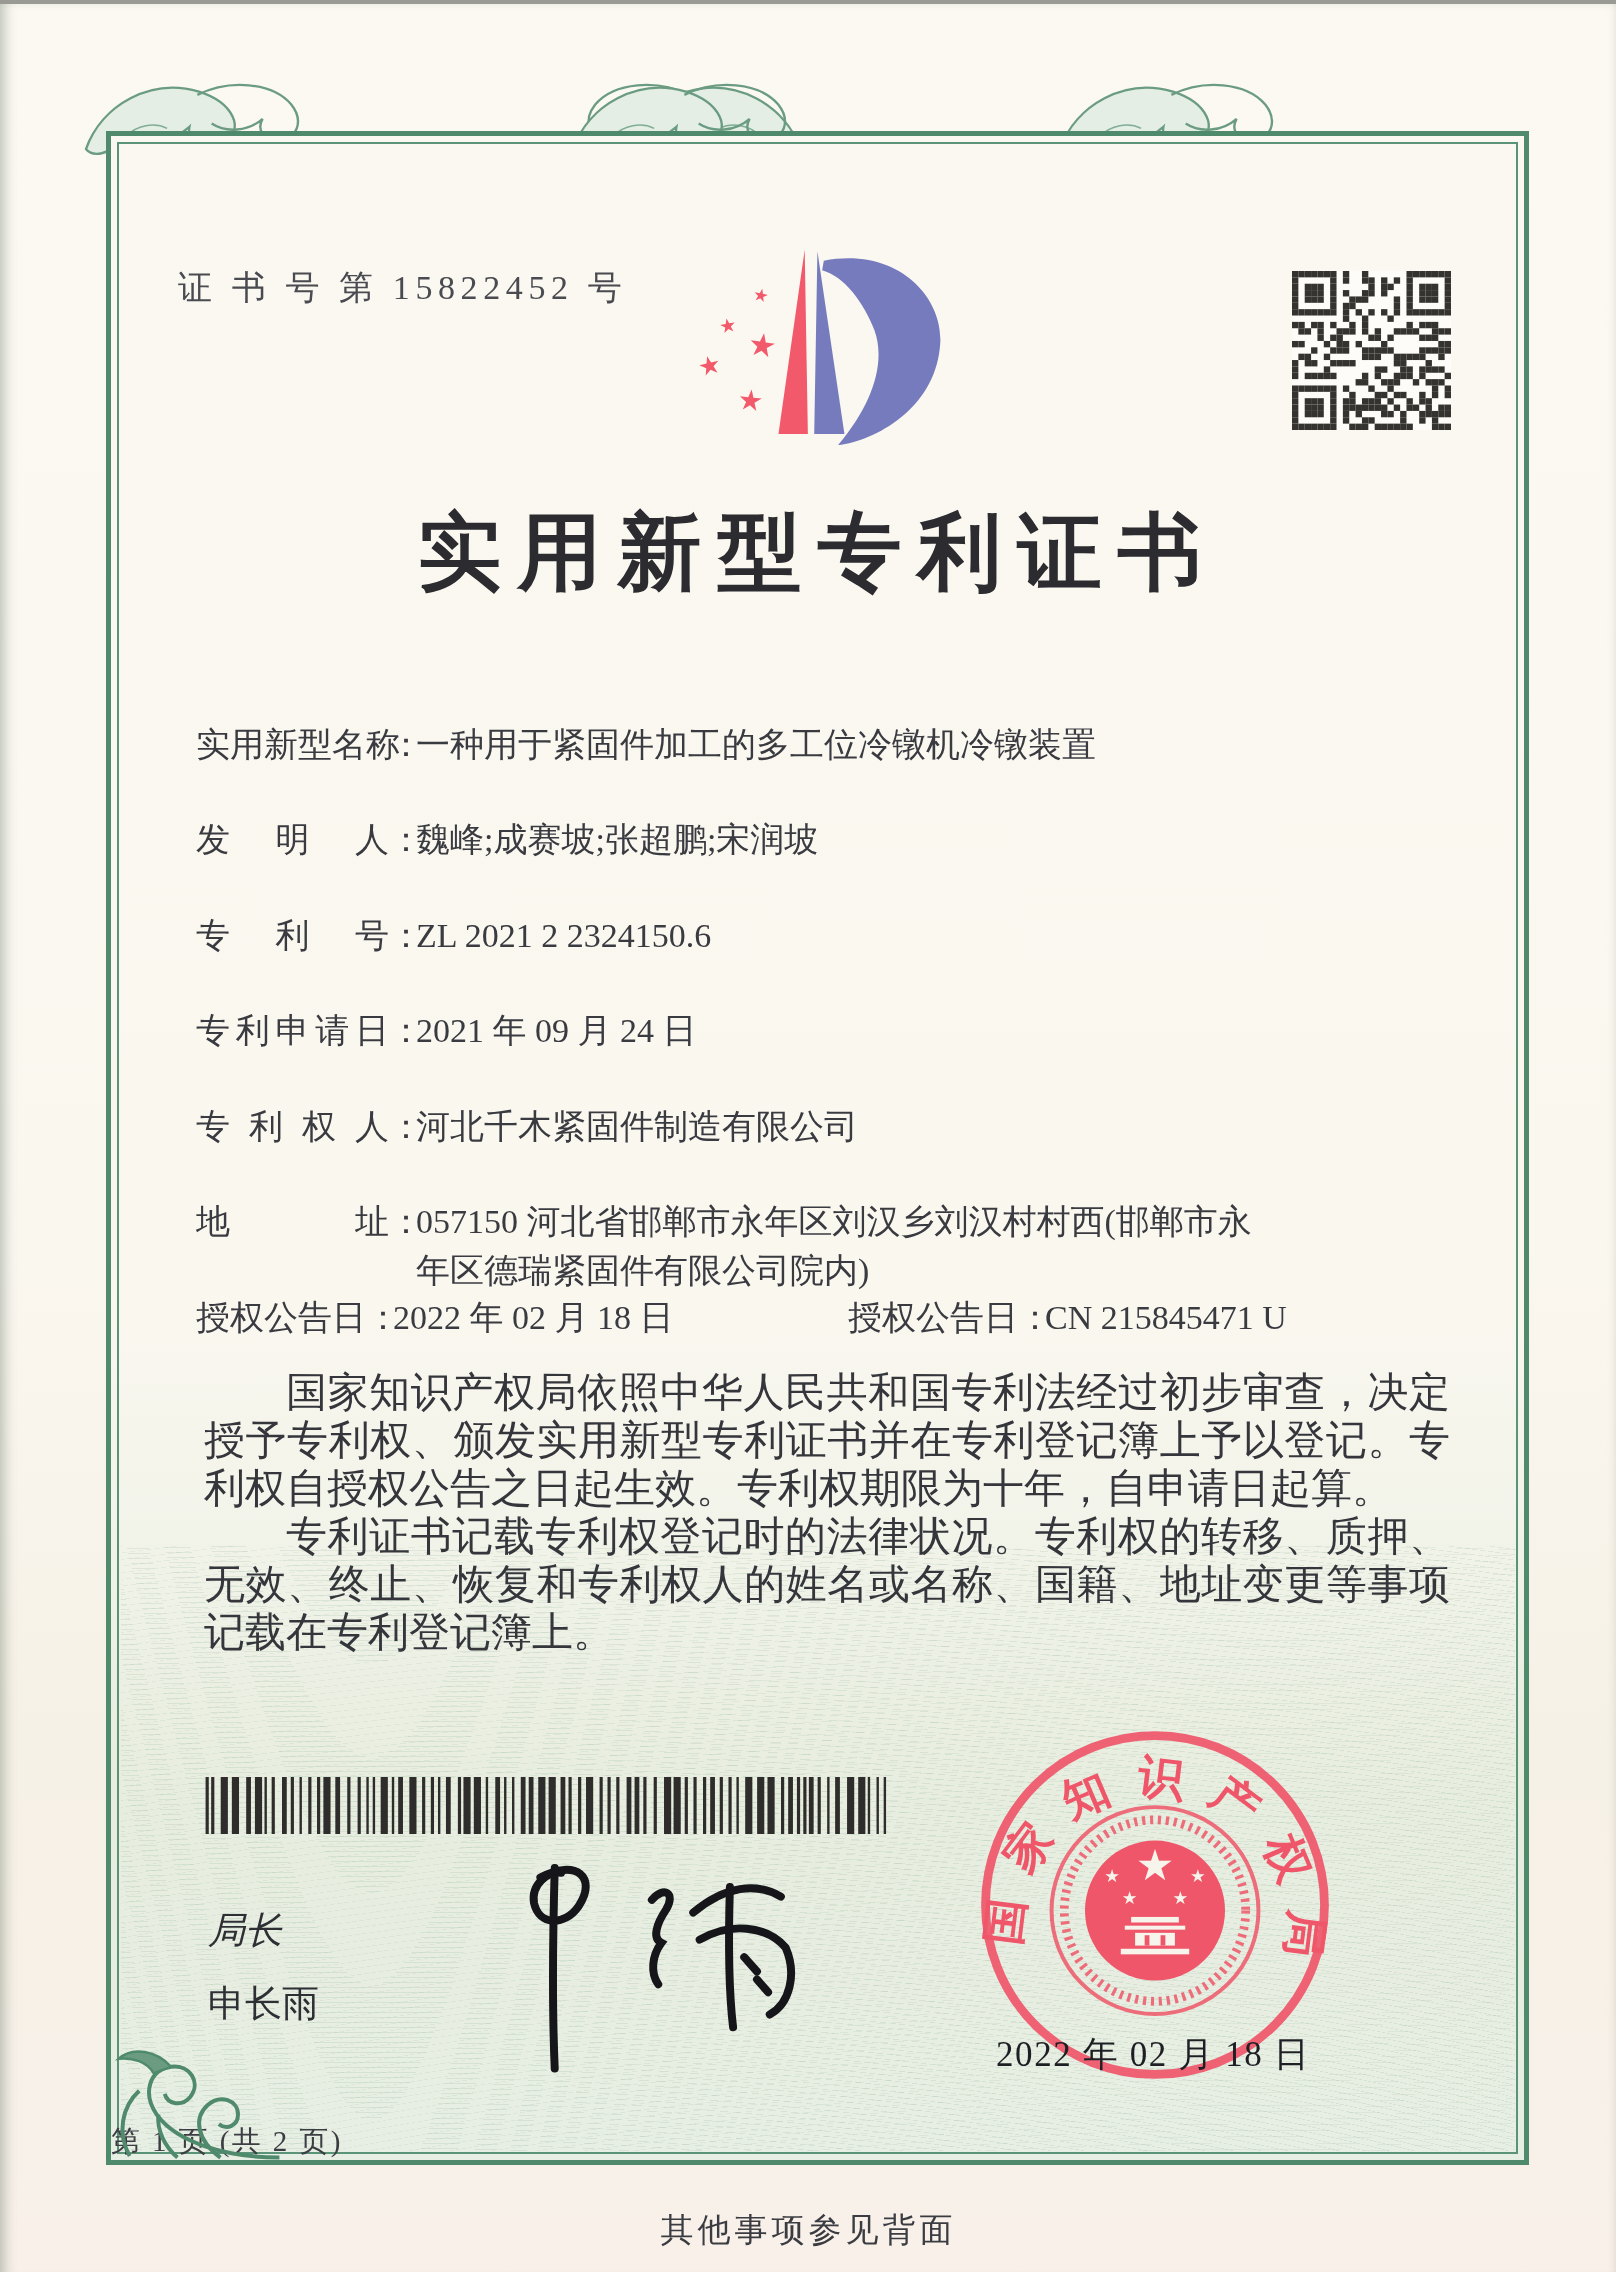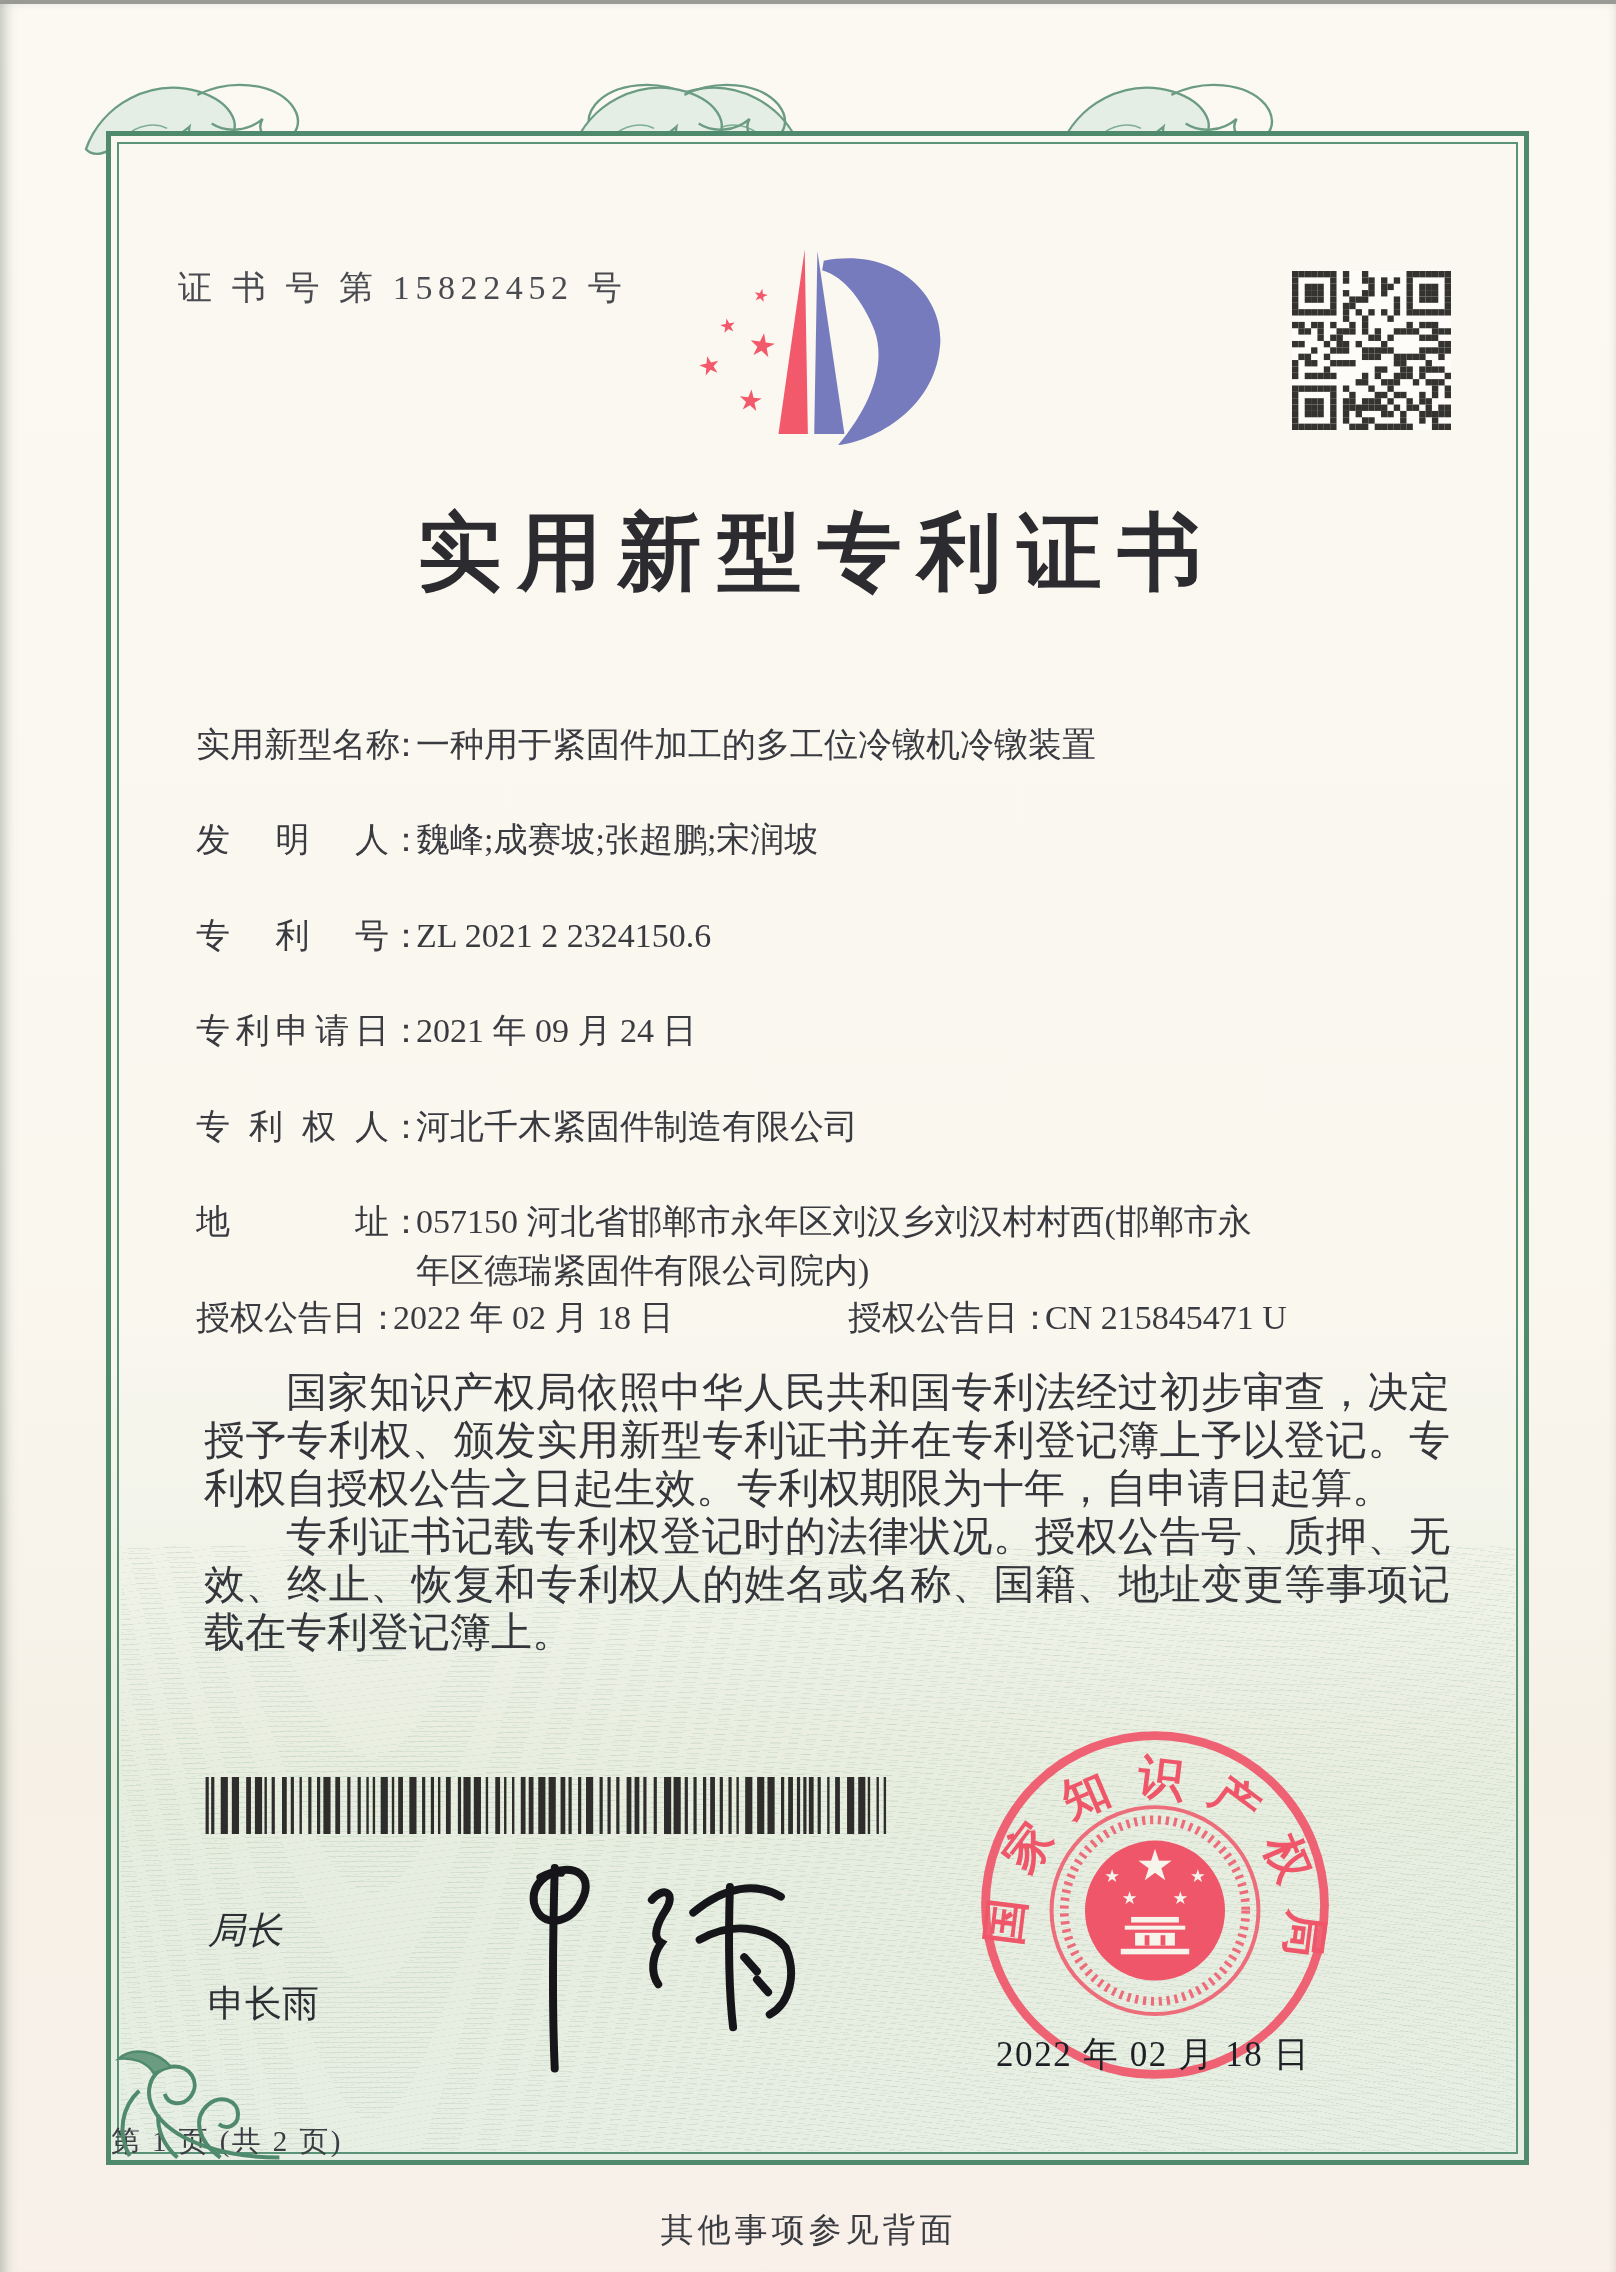--- a/index.html
+++ b/index.html
@@ -422,21 +422,21 @@
     </div>
     <div class="row r7">
       <span class="lbl compact">授权公告日</span><span class="colon">：</span><span>2022 年 02 月 18 日</span>
       <span class="pair2">
         <span class="lbl compact">授权公告日</span><span class="colon">：</span><span>CN 215845471 U</span>
       </span>
     </div>
 
     <div class="body-text">
       <p>国家知识产权局依照中华人民共和国专利法经过初步审查，决定授予专利权、颁发实用新型专利证书并在专利登记簿上予以登记。专利权自授权公告之日起生效。专利权期限为十年，自申请日起算。</p>
-      <p>专利证书记载专利权登记时的法律状况。授权公告号、质押、无效、终止、恢复和专利权人的姓名或名称、国籍、地址变更等事项记载在专利登记簿上。</p>
+      <p>专利证书记载专利权登记时的法律状况。专利权的转移、质押、无效、终止、恢复和专利权人的姓名或名称、国籍、地址变更等事项记载在专利登记簿上。</p>
     </div>
 
     <svg class="barcode" id="barcode" viewBox="0 0 872 72" preserveAspectRatio="none">
         <rect x="2" y="0" width="4" height="72" fill="#2e2d2b"></rect>
         <rect x="9" y="0" width="4" height="72" fill="#2e2d2b"></rect>
         <rect x="21" y="0" width="9" height="72" fill="#2e2d2b"></rect>
         <rect x="35" y="0" width="9" height="72" fill="#2e2d2b"></rect>
         <rect x="53" y="0" width="6" height="72" fill="#2e2d2b"></rect>
         <rect x="64" y="0" width="9" height="72" fill="#2e2d2b"></rect>
         <rect x="76" y="0" width="3" height="72" fill="#2e2d2b"></rect>

